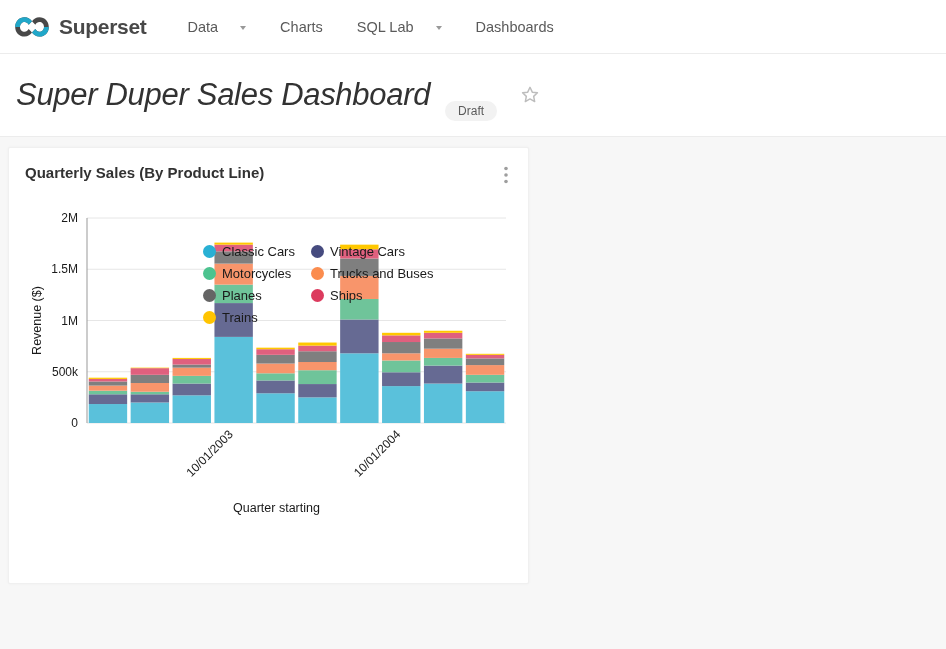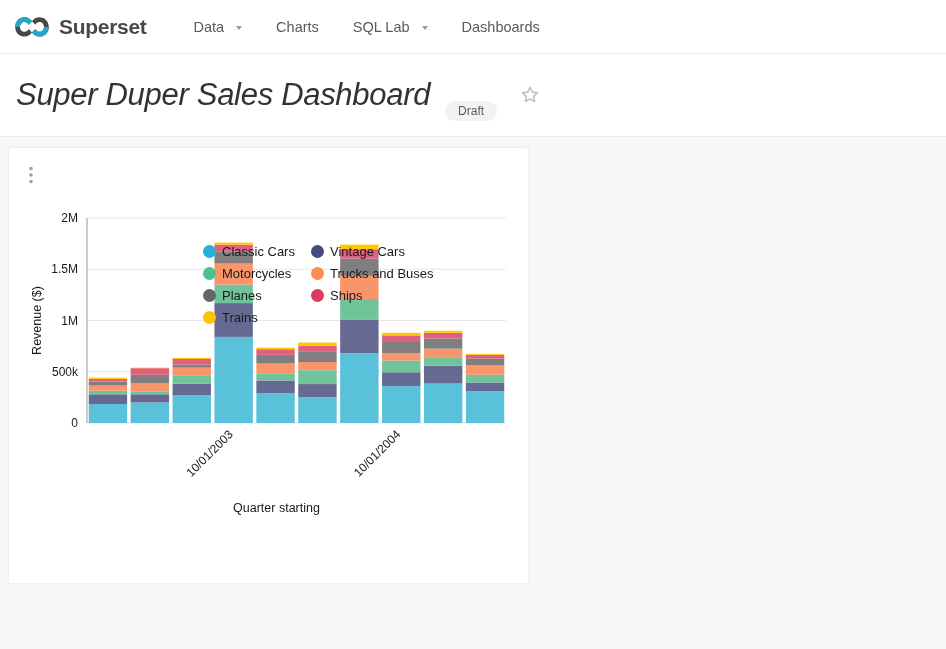--- a/index.html
+++ b/index.html
@@ -16,33 +16,33 @@
   .navbar {
     height: 54px;
     background: #ffffff;
     display: flex;
     align-items: center;
     padding: 0 0 0 12px;
     border-bottom: 1px solid #ececec;
   }
   .brand {
     display: flex; align-items: center; gap: 7px;
-    margin-right: 30px;
+    margin-right: 24px;
     text-decoration: none;
   }
   .brand-logo { width: 40px; height: 26px; display: block; }
   .brand-name {
     font-size: 21px; font-weight: bold; color: #484848;
     letter-spacing: -0.3px;
   }
   .nav-links { display: flex; align-items: center; }
   .nav-item {
     font-size: 14.5px; color: #5a5a5a;
     padding: 6px 17px; cursor: pointer;
-    display: flex; align-items: center; gap: 12px;
+    display: flex; align-items: center; gap: 22px;
     white-space: nowrap;
   }
   .caret {
     width: 0; height: 0;
     border-left: 3.5px solid transparent;
     border-right: 3.5px solid transparent;
     border-top: 4.5px solid #999;
     display: inline-block;
     position: relative; top: 1px;
   }
@@ -161,20 +161,21 @@
     <svg width="22" height="22" viewBox="0 0 24 24">
       <path d="M12 3.6l2.5 5.3 5.6.7-4.1 3.9 1.1 5.7-5.1-2.9-5.1 2.9 1.1-5.7L3.9 9.6l5.6-.7z" fill="none" stroke="#bdbdbd" stroke-width="1.6" stroke-linejoin="round"></path>
     </svg>
   </div>
 </div>
 
 <div class="dash-body">
   <div class="chart-card">
 
     <div class="chart-header">
+      <div class="chart-title">Quarterly Sales (By Product Line)</div>
       <span class="kebab">
         <svg width="4" height="18" viewBox="0 0 4 18">
           <circle cx="2" cy="2.5" r="1.8" fill="#9e9e9e"></circle>
           <circle cx="2" cy="9" r="1.8" fill="#9e9e9e"></circle>
           <circle cx="2" cy="15.5" r="1.8" fill="#9e9e9e"></circle>
         </svg>
       </span>
     </div>
 
     <div class="chart-area">

